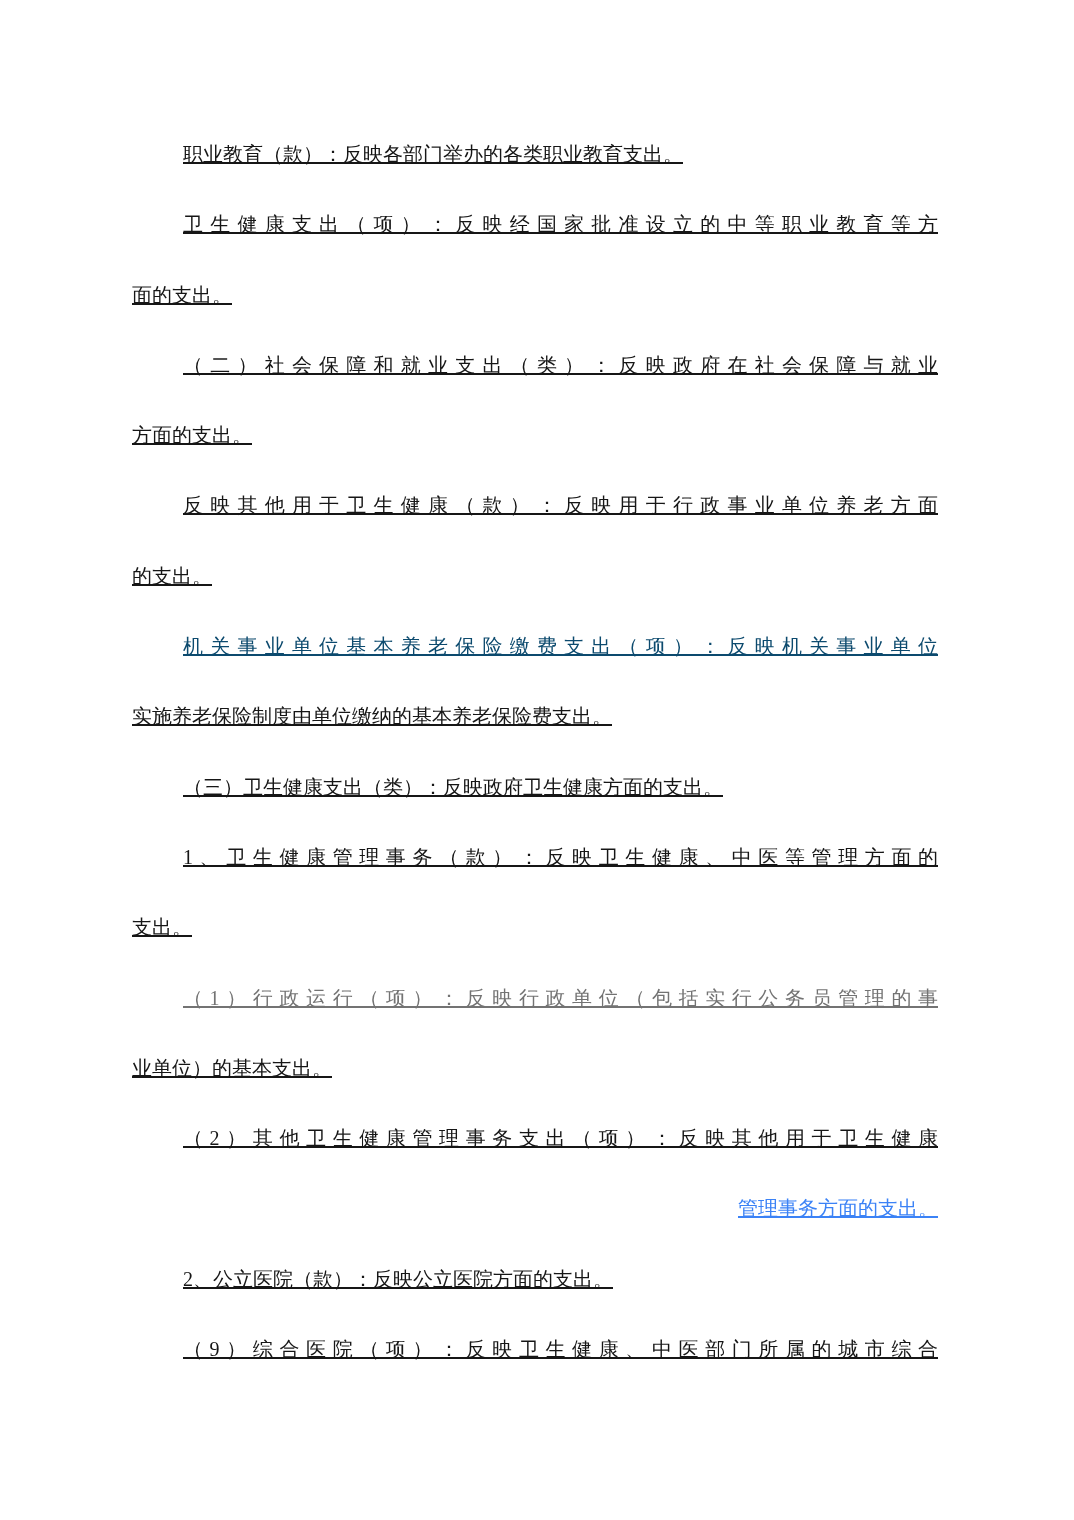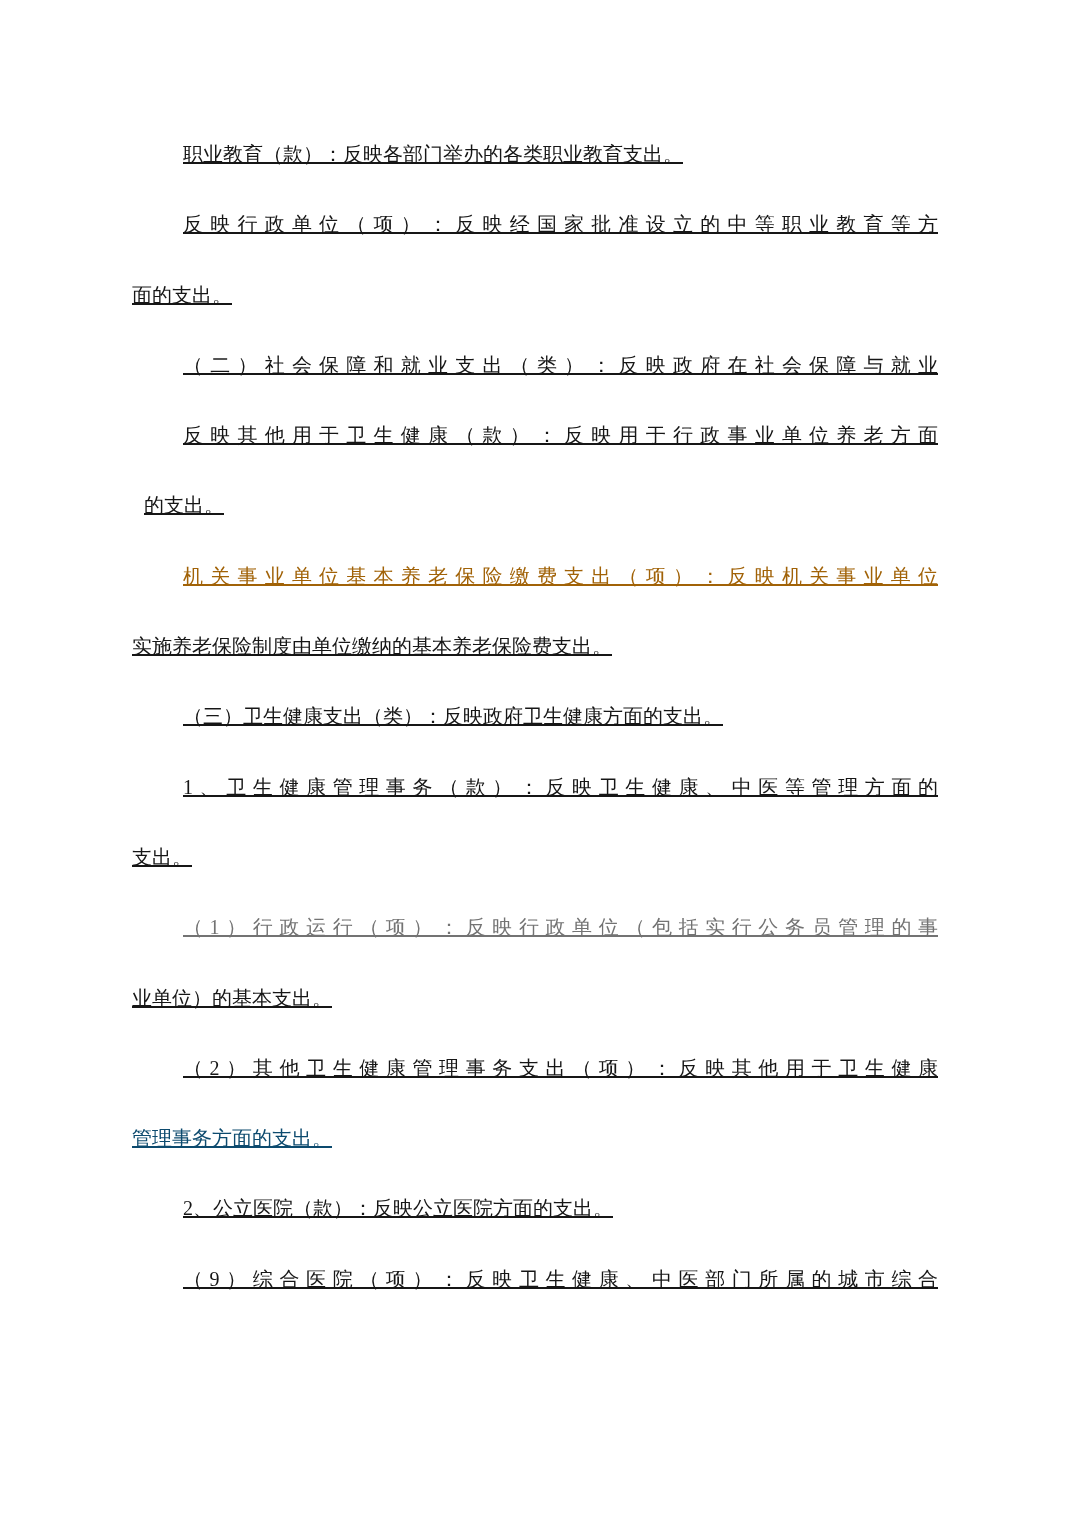--- a/index.html
+++ b/index.html
@@ -37,30 +37,31 @@
     text-align: justify;
     text-align-last: justify;
   }
 </style>
 </head>
 <body>
 
 <div class="page" style="background: rgb(255, 255, 255);">
   <div class="content">
       <div class="line indent" style="color: rgb(22, 22, 22);">职业教育（款）：反映各部门举办的各类职业教育支出。</div>
-      <div class="line indent justify" style="color: rgb(22, 22, 22);">反映行政单位（项）：反映经国家批准设立的中等职业教育等方</div>
+      <div class="line indent justify" style="color: rgb(22, 22, 22);">卫生健康支出（项）：反映经国家批准设立的中等职业教育等方</div>
       <div class="line" style="color: rgb(22, 22, 22);">面的支出。</div>
       <div class="line indent justify" style="color: rgb(22, 22, 22);">（二）社会保障和就业支出（类）：反映政府在社会保障与就业</div>
+      <div class="line" style="color: rgb(22, 22, 22);">方面的支出。</div>
       <div class="line indent justify" style="color: rgb(22, 22, 22);">反映其他用于卫生健康（款）：反映用于行政事业单位养老方面</div>
-      <div class="line" style="color: rgb(22, 22, 22); margin-left: 12px;">的支出。</div>
-      <div class="line indent justify" style="color: #a16207;">机关事业单位基本养老保险缴费支出（项）：反映机关事业单位</div>
+      <div class="line" style="color: rgb(22, 22, 22);">的支出。</div>
+      <div class="line indent justify" style="color: #0c4a6e;">机关事业单位基本养老保险缴费支出（项）：反映机关事业单位</div>
       <div class="line" style="color: rgb(22, 22, 22);">实施养老保险制度由单位缴纳的基本养老保险费支出。</div>
       <div class="line indent" style="color: rgb(22, 22, 22);">（三）卫生健康支出（类）：反映政府卫生健康方面的支出。</div>
       <div class="line indent justify" style="color: rgb(22, 22, 22);">1、卫生健康管理事务（款）：反映卫生健康、中医等管理方面的</div>
       <div class="line" style="color: rgb(22, 22, 22);">支出。</div>
       <div class="line indent justify" style="color: #737373;">（1）行政运行（项）：反映行政单位（包括实行公务员管理的事</div>
       <div class="line" style="color: rgb(22, 22, 22);">业单位）的基本支出。</div>
       <div class="line indent justify" style="color: rgb(22, 22, 22);">（2）其他卫生健康管理事务支出（项）：反映其他用于卫生健康</div>
-      <div class="line" style="color: #0c4a6e;">管理事务方面的支出。</div>
+      <div class="line" style="color: #3b82f6; text-align: right;">管理事务方面的支出。</div>
       <div class="line indent" style="color: rgb(22, 22, 22);">2、公立医院（款）：反映公立医院方面的支出。</div>
       <div class="line indent justify" style="color: rgb(22, 22, 22);">（9）综合医院（项）：反映卫生健康、中医部门所属的城市综合</div>
     </div>
 </div>
 
 </body></html>

